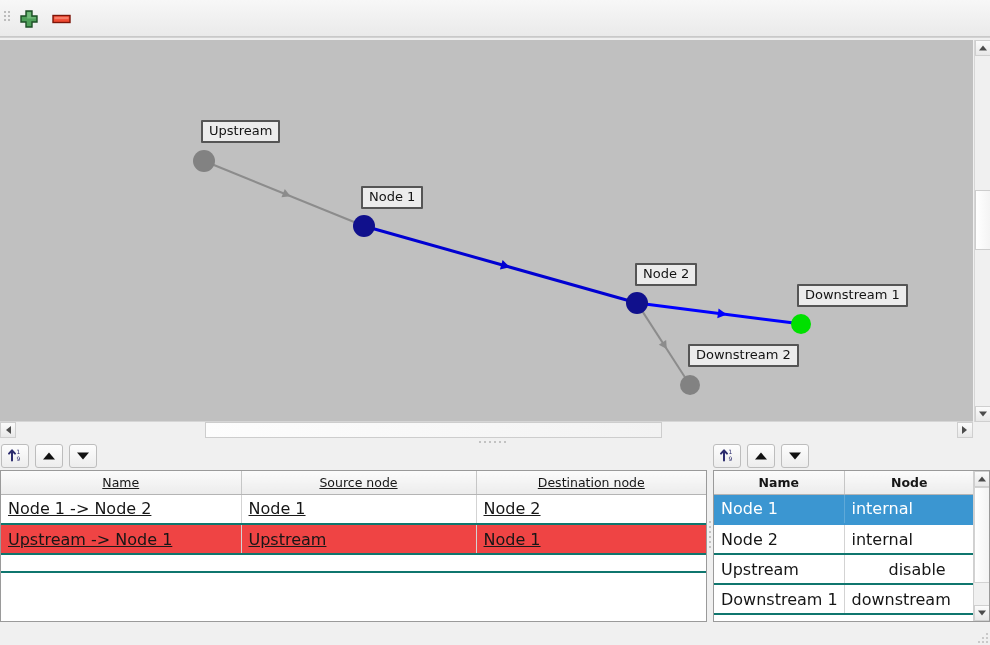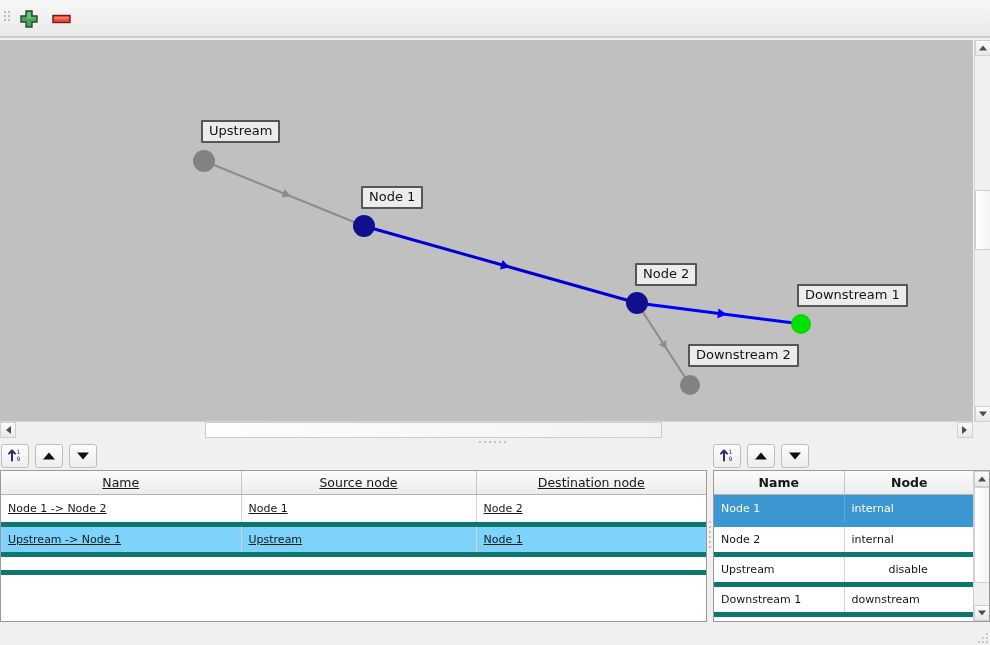--- a/index.html
+++ b/index.html
@@ -217,29 +217,29 @@
     font-size: 12.5px;
     color: #161616;
     text-align: center;
     padding: 0;
     box-sizing: border-box;
   }
   .pane.right table.grid th { font-weight: bold; }
   table.grid td {
     height: 30px;
     border-right: 1px solid #d3d3d3;
-    border-bottom: 5px solid #0f766e;
-    font-size: 11px;
+    border-bottom: 2px solid #0f766e;
+    font-size: 16px;
     color: #161616;
     padding: 0 0 0 7px;
     box-sizing: border-box;
     white-space: nowrap;
     overflow: hidden;
   }
-  table.grid tr.alt td { background: #7dd3fc; }
+  table.grid tr.alt td { background: #ef4444; }
   table.grid tr.selected td {
     background: #3b96d1;
     color: #ffffff;
     border-right-color: #3b96d1;
     border-bottom-color: #3b96d1;
   }
   table.grid tr.selected td:first-child { border-right: 1px solid #5fa9d8; }
   table.grid td.empty { border-right: none; }
 
   .pane.right .table-inner {

